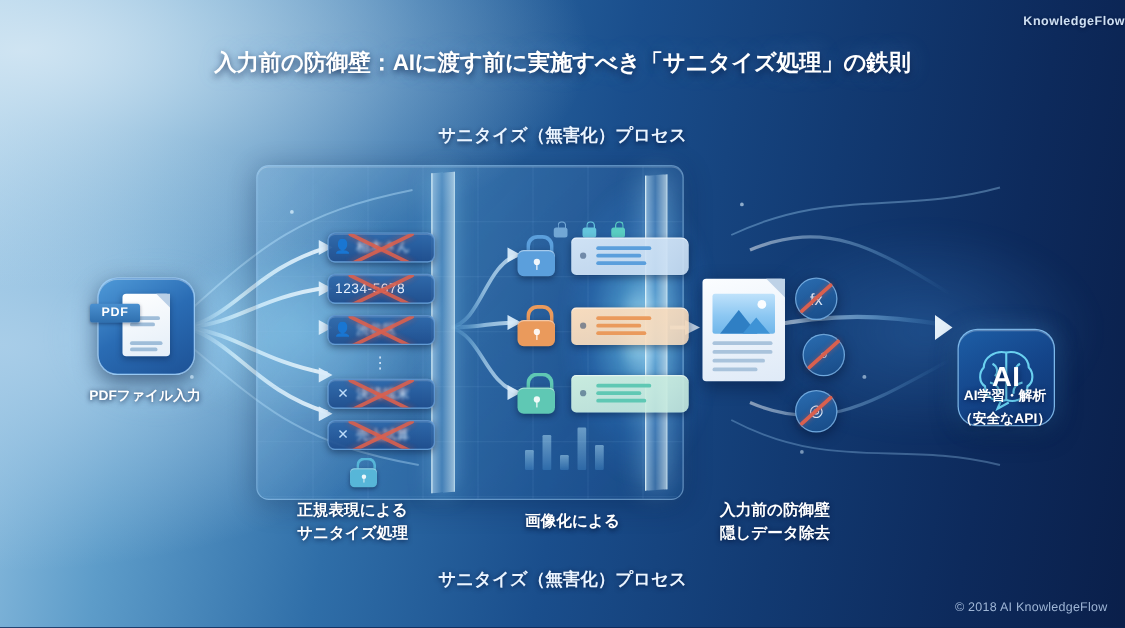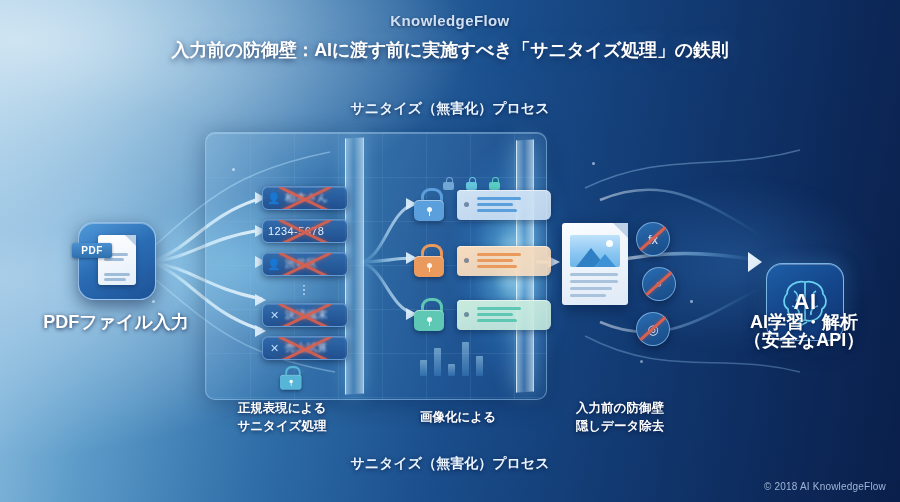--- a/index.html
+++ b/index.html
@@ -21,22 +21,22 @@
     background:radial-gradient(ellipse at center, rgba(190,245,255,.95) 0%, rgba(110,210,255,.45) 22%, rgba(60,160,255,.16) 45%, rgba(0,0,0,0) 70%);
     filter:blur(3px);}
   .g-left{left:120px;top:190px;width:240px;height:150px;
     background:radial-gradient(ellipse at center, rgba(150,225,255,.40) 0%, rgba(0,0,0,0) 70%);filter:blur(6px);}
   .g-right{left:600px;top:180px;width:280px;height:170px;
     background:radial-gradient(ellipse at center, rgba(80,170,255,.24) 0%, rgba(0,0,0,0) 70%);filter:blur(8px);}
   .g-pdf{left:40px;top:205px;width:170px;height:130px;
     background:radial-gradient(ellipse at center, rgba(160,215,255,.45) 0%, rgba(0,0,0,0) 70%);filter:blur(6px);}
 
   
-  .brand{position:absolute;top:12px;left:0;width:900px;text-align:center;
-    font-size:15px;font-weight:bold;color:#cfe0f2;letter-spacing:.4px;
+  .brand{position:absolute;top:12px;left:0;width:900px;text-align:right;
+    font-size:10px;font-weight:bold;color:#cfe0f2;letter-spacing:.4px;
     text-shadow:0 1px 3px rgba(0,10,40,.6);}
   .title{position:absolute;top:38px;left:0;width:900px;text-align:center;
     font-size:18px;font-weight:bold;color:#ffffff;letter-spacing:-.2px;
     text-shadow:0 2px 6px rgba(0,18,55,.75),0 0 16px rgba(120,190,255,.35);}
 
   
   .proc-top{position:absolute;top:100px;left:0;width:900px;text-align:center;
     font-size:14px;font-weight:bold;color:#eaf4ff;
     text-shadow:0 1px 4px rgba(0,20,60,.8);}
   .proc-bot{position:absolute;top:455px;left:0;width:900px;text-align:center;
@@ -59,21 +59,21 @@
     background:linear-gradient(160deg,#ffffff 0%,#e4eef8 100%);
     border-radius:3px;box-shadow:0 2px 5px rgba(0,15,45,.35);}
   .pdf-fold{position:absolute;right:0;top:0;width:0;height:0;
     border-left:11px solid transparent;border-top:11px solid #b9cfe6;}
   .pdf-line{position:absolute;left:6px;height:2.5px;border-radius:2px;background:#9fbdd9;}
   .pdf-badge{position:absolute;left:-7px;top:20px;width:40px;height:15px;border-radius:2px;
     background:linear-gradient(180deg,#4a90d0,#2f6fae);
     color:#fff;font-size:10px;font-weight:bold;line-height:15px;text-align:center;
     letter-spacing:.5px;box-shadow:0 1px 3px rgba(0,15,45,.4);}
   .node-label{position:absolute;width:200px;text-align:center;
-    font-size:18px;font-weight:bold;color:#ffffff;line-height:1.35;
+    font-size:11px;font-weight:bold;color:#ffffff;line-height:1.35;
     text-shadow:0 1px 4px rgba(0,18,55,.85);}
 
   
   .panel{position:absolute;left:205px;top:132px;width:340px;height:266px;
     border-radius:10px;
     background:linear-gradient(135deg,rgba(150,205,245,.16),rgba(40,110,185,.10));
     border:1px solid rgba(170,215,250,.45);
     box-shadow:inset 0 1px 0 rgba(255,255,255,.22), 0 4px 22px rgba(3,20,55,.30);}
   .panel-grid{position:absolute;left:0;top:0;width:100%;height:100%;border-radius:10px;
     background-image:

